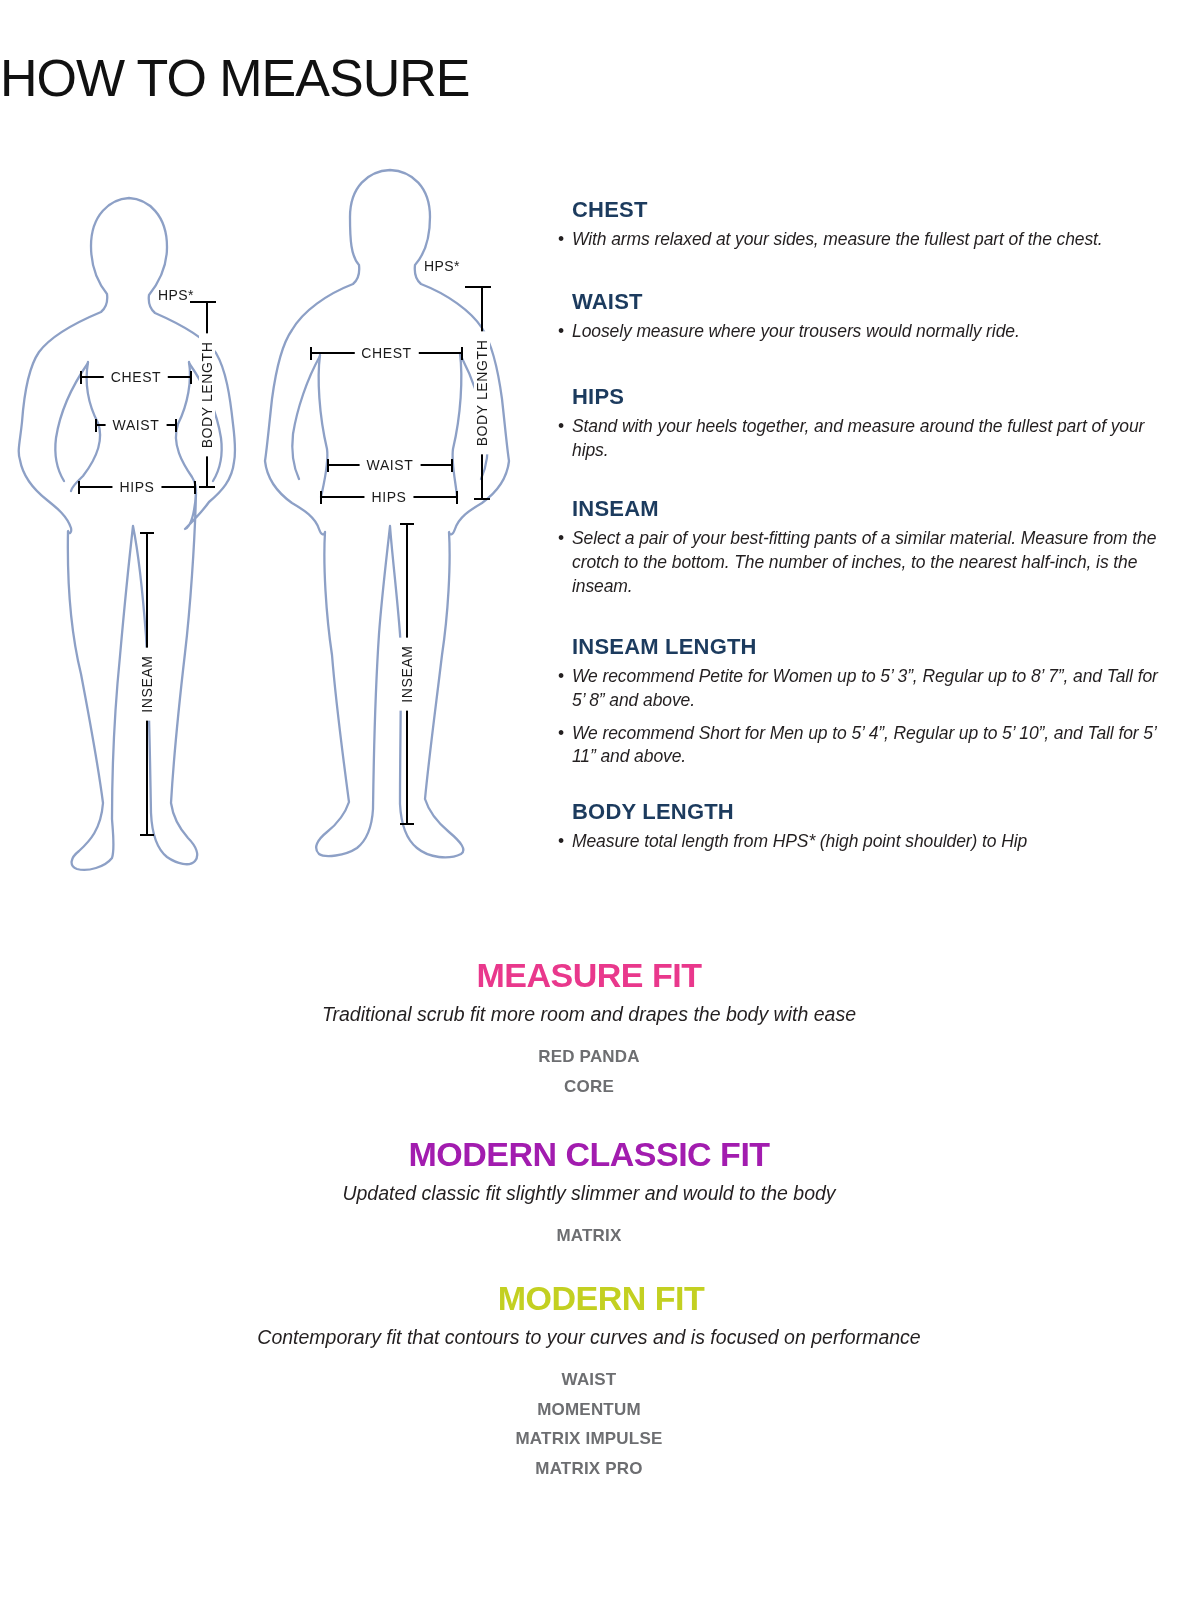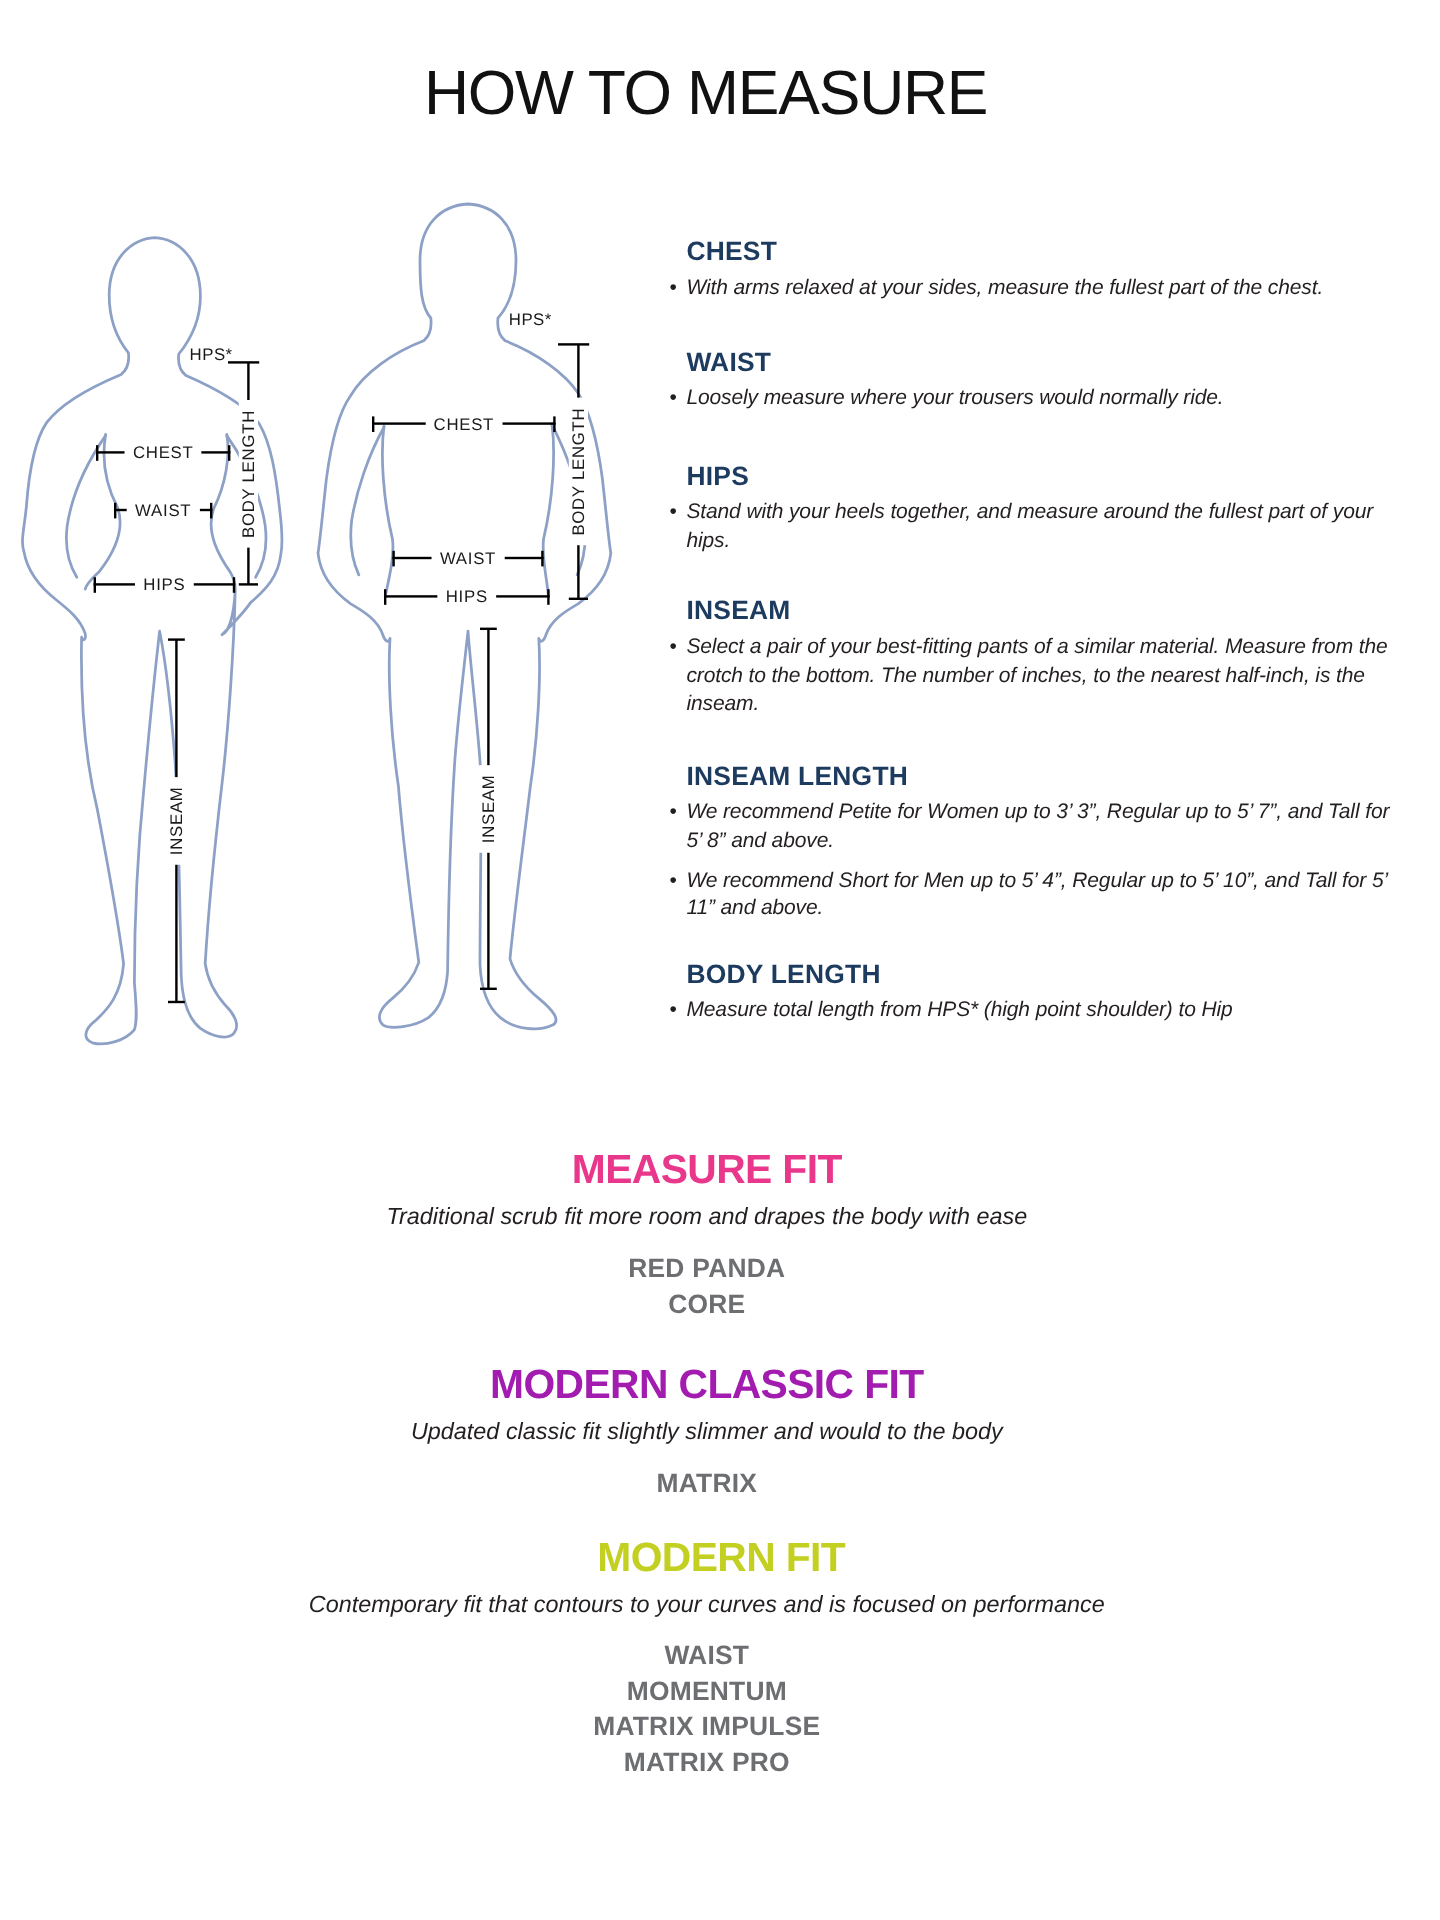--- a/index.html
+++ b/index.html
@@ -1,20 +1,20 @@
 <!DOCTYPE html>
 <html><head>
 <meta charset="utf-8">
 <style>
   html,body{margin:0;padding:0;background:#ffffff;}
   body{width:1200px;height:1600px;position:relative;font-family:"Liberation Sans",sans-serif;color:#231f20;}
   .page{position:absolute;inset:0;overflow:hidden;}
 
   
-  .title{position:absolute;top:48px;left:0;width:1176px;text-align:center;
+  .title{position:absolute;top:48px;left:0;width:1176px;
          font-size:52px;font-weight:400;letter-spacing:-1px;color:#111111;margin:0;}
 
   
   .fig{position:absolute;}
   .fig path{fill:none;stroke:#8da0c6;stroke-width:2.3;stroke-linecap:round;stroke-linejoin:round;}
 
   
   .hline{position:absolute;height:0;border-top:2px solid #000;}
   .hline::before,.hline::after{content:"";position:absolute;top:-7px;width:2px;height:13px;background:#000;}
   .hline::before{left:0;}
@@ -41,21 +41,21 @@
   .sec ul{margin:0;padding:0;list-style:none;}
   .sec li{position:relative;padding-left:16px;font-style:italic;font-size:17.5px;
           line-height:1.36;letter-spacing:-0.1px;color:#231f20;}
   .sec li + li{margin-top:9px;}
   .sec .dot{position:absolute;left:2px;top:0;font-style:normal;}
 
   
   .fit{position:absolute;left:0;width:1178px;text-align:center;}
   .fit-name{margin:0;font-size:34px;font-weight:bold;letter-spacing:-0.5px;line-height:1;}
   .fit-desc{margin:11px 0 0 0;font-style:italic;font-size:19.5px;color:#231f20;}
-  .fit-brands{margin-top:16px;font-size:22px;font-weight:bold;color:#6d6e71;line-height:29.5px;letter-spacing:0.2px;}
+  .fit-brands{margin-top:16px;font-size:17px;font-weight:bold;color:#6d6e71;line-height:29.5px;letter-spacing:0.2px;}
 </style>
 </head>
 <body>
 
 <div class="page">
 
   <h1 class="title">HOW TO MEASURE</h1>
 
   <svg class="fig" style="left:14px;top:190px" width="228" height="692" viewBox="0 0 228 692">
     <path d="M115,8
@@ -157,21 +157,21 @@
     <div class="sec" style="top:496px">
       <h3 style="color: rgb(28, 59, 94);">INSEAM</h3>
       <ul>
         <li><span class="dot">•</span><span>Select a pair of your best-fitting pants of a similar material. Measure from the crotch to the bottom. The number of inches, to the nearest half-inch, is the inseam.</span></li>
       </ul>
     </div>
 
     <div class="sec" style="top:634px">
       <h3 style="color: rgb(28, 59, 94);">INSEAM LENGTH</h3>
       <ul>
-        <li><span class="dot">•</span><span>We recommend Petite for Women up to 3’ 3”, Regular up to 5’ 7”, and Tall for 5’ 8” and above.</span></li>
+        <li><span class="dot">•</span><span>We recommend Petite for Women up to 5’ 3”, Regular up to 8’ 7”, and Tall for 5’ 8” and above.</span></li>
         <li><span class="dot">•</span><span>We recommend Short for Men up to 5’ 4”, Regular up to 5’ 10”, and Tall for 5’ 11” and above.</span></li>
       </ul>
     </div>
 
     <div class="sec" style="top:799px">
       <h3 style="color: rgb(28, 59, 94);">BODY LENGTH</h3>
       <ul>
         <li><span class="dot">•</span><span>Measure total length from HPS* (high point shoulder) to Hip</span></li>
       </ul>
     </div>

